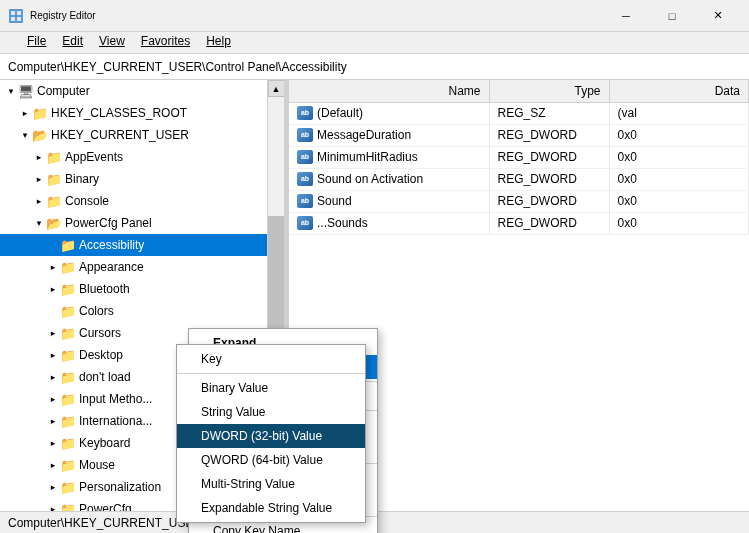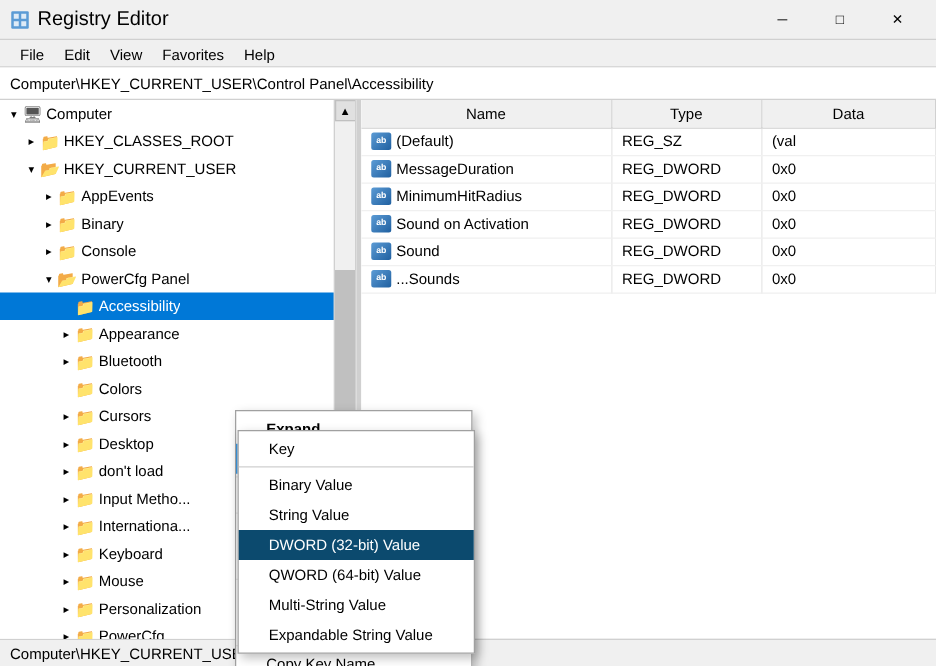--- a/index.html
+++ b/index.html
@@ -21,42 +21,43 @@
       padding: 0 8px;
       border-bottom: 1px solid #d0d0d0;
     }
     .title-bar-icon {
       width: 16px; height: 16px;
       margin-right: 6px;
       display: inline-flex; align-items: center; justify-content: center;
     }
     .title-bar-title {
       flex: 1;
-      font-size: 16px;
+      font-size: 10px;
     }
     .title-bar-controls {
       display: flex;
       gap: 0;
     }
     .title-btn {
       width: 46px; height: 32px;
       border: none; background: transparent;
       cursor: pointer;
       font-size: 11px;
       display: flex; align-items: center; justify-content: center;
     }
 
     
     .menu-bar {
       background: #f0f0f0;
       height: 22px;
       display: flex;
-      align-items: flex-end;
-      padding: 0 8px;
+      align-items: flex-start;
+      padding: 0 19px;
       border-bottom: 1px solid #d0d0d0;
+      text-decoration: underline;
     }
     .menu-item {
       padding: 2px 8px;
       cursor: pointer;
       font-size: 12px;
     }
 
     
     .address-bar {
       background: white;
@@ -137,21 +138,21 @@
     .values-table {
       width: 100%;
       border-collapse: collapse;
       font-size: 12px;
     }
     .values-table th {
       background: #f0f0f0;
       border-bottom: 1px solid #d0d0d0;
       border-right: 1px solid #d0d0d0;
       padding: 2px 8px;
-      text-align: center;
+      text-align: right;
       font-weight: normal;
       height: 22px;
       position: sticky;
       top: 0;
     }
     .values-table td {
       border-bottom: 1px solid #f0f0f0;
       border-right: 1px solid #e8e8e8;
       padding: 2px 8px;
       height: 22px;
@@ -210,21 +211,21 @@
       margin: 2px 0;
     }
     .ctx-arrow {
       font-size: 9px;
       margin-left: 16px;
     }
 
     
     .sub-menu {
       position: absolute;
-      left: 190px;
+      left: 176px;
       top: 264px;
       background: white;
       border: 1px solid #a0a0a0;
       box-shadow: 3px 3px 8px rgba(0,0,0,0.25);
       min-width: 190px;
       padding: 2px 0;
       pointer-events: all;
       z-index: 300;
     }
     .sub-item {

